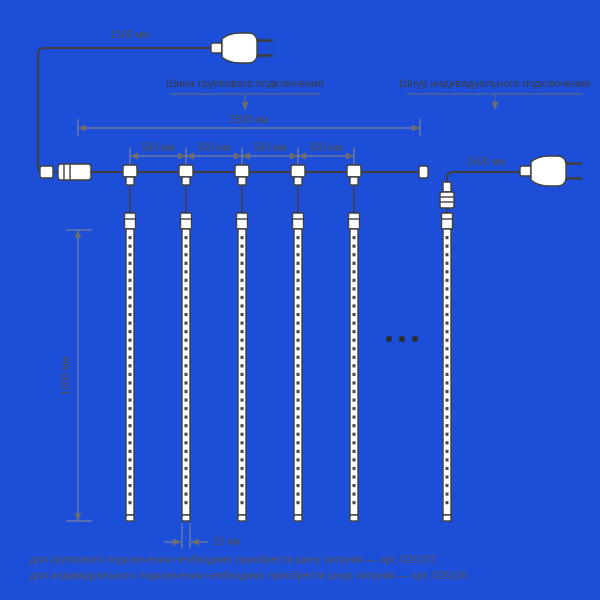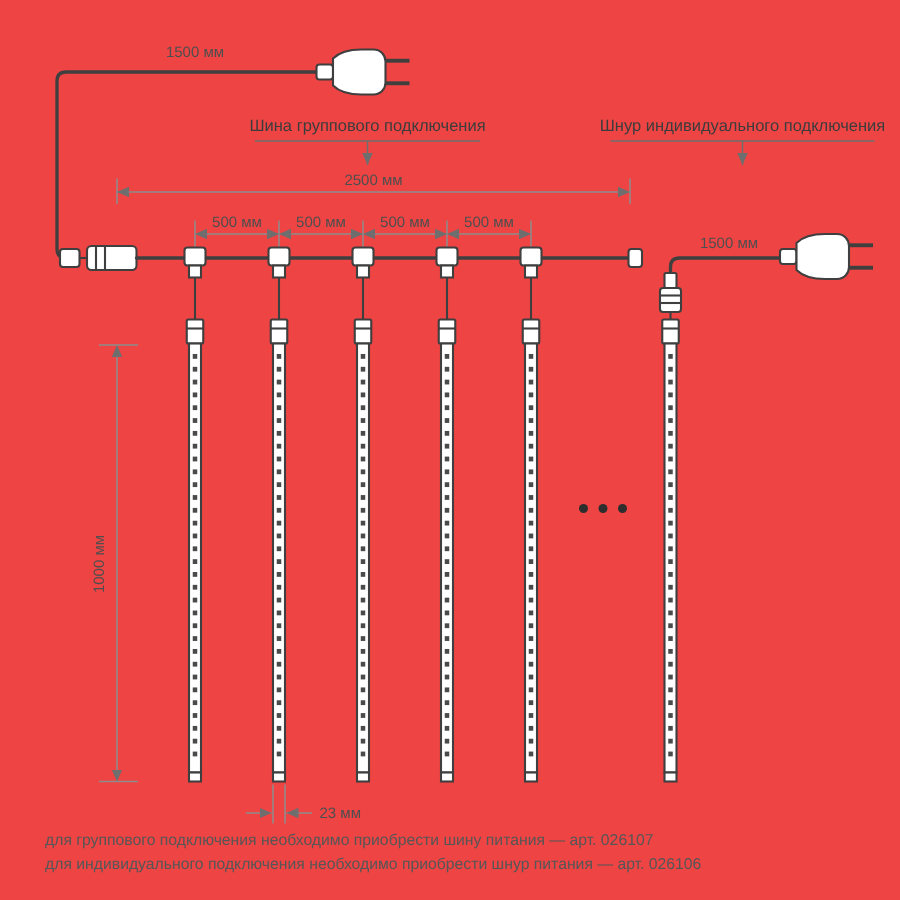--- a/index.html
+++ b/index.html
@@ -1,17 +1,17 @@
 <!DOCTYPE html>
 <html><head>
 <meta charset="utf-8">
 <title>Diagram</title>
 <style>
   html,body{margin:0;padding:0;background:#ffffff;}
-  .stage{position:relative;width:600px;height:600px;background:#ef4444;overflow:hidden;
+  .stage{position:relative;width:600px;height:600px;background:#1d4ed8;overflow:hidden;
          font-family:"Liberation Sans","DejaVu Sans",sans-serif;}
   svg text{font-family:"Liberation Sans","DejaVu Sans",sans-serif;}
   .ln{stroke:#3f3f3f;stroke-width:1.4;fill:none;}
   .ln2{stroke:#3f3f3f;stroke-width:2.2;fill:none;stroke-linecap:round;}
   .box{fill:#ffffff;stroke:#3f3f3f;stroke-width:1.4;}
   .dim{stroke:#8c8c8c;stroke-width:1;fill:none;}
   .callout{stroke:#6e6e6e;stroke-width:1;fill:none;}
   .dimtxt{font-size:10px;fill:#4e4e4e;}
   .hdr{font-size:11px;fill:#3c3c3c;}
   .note{font-size:10.5px;fill:#565656;}

